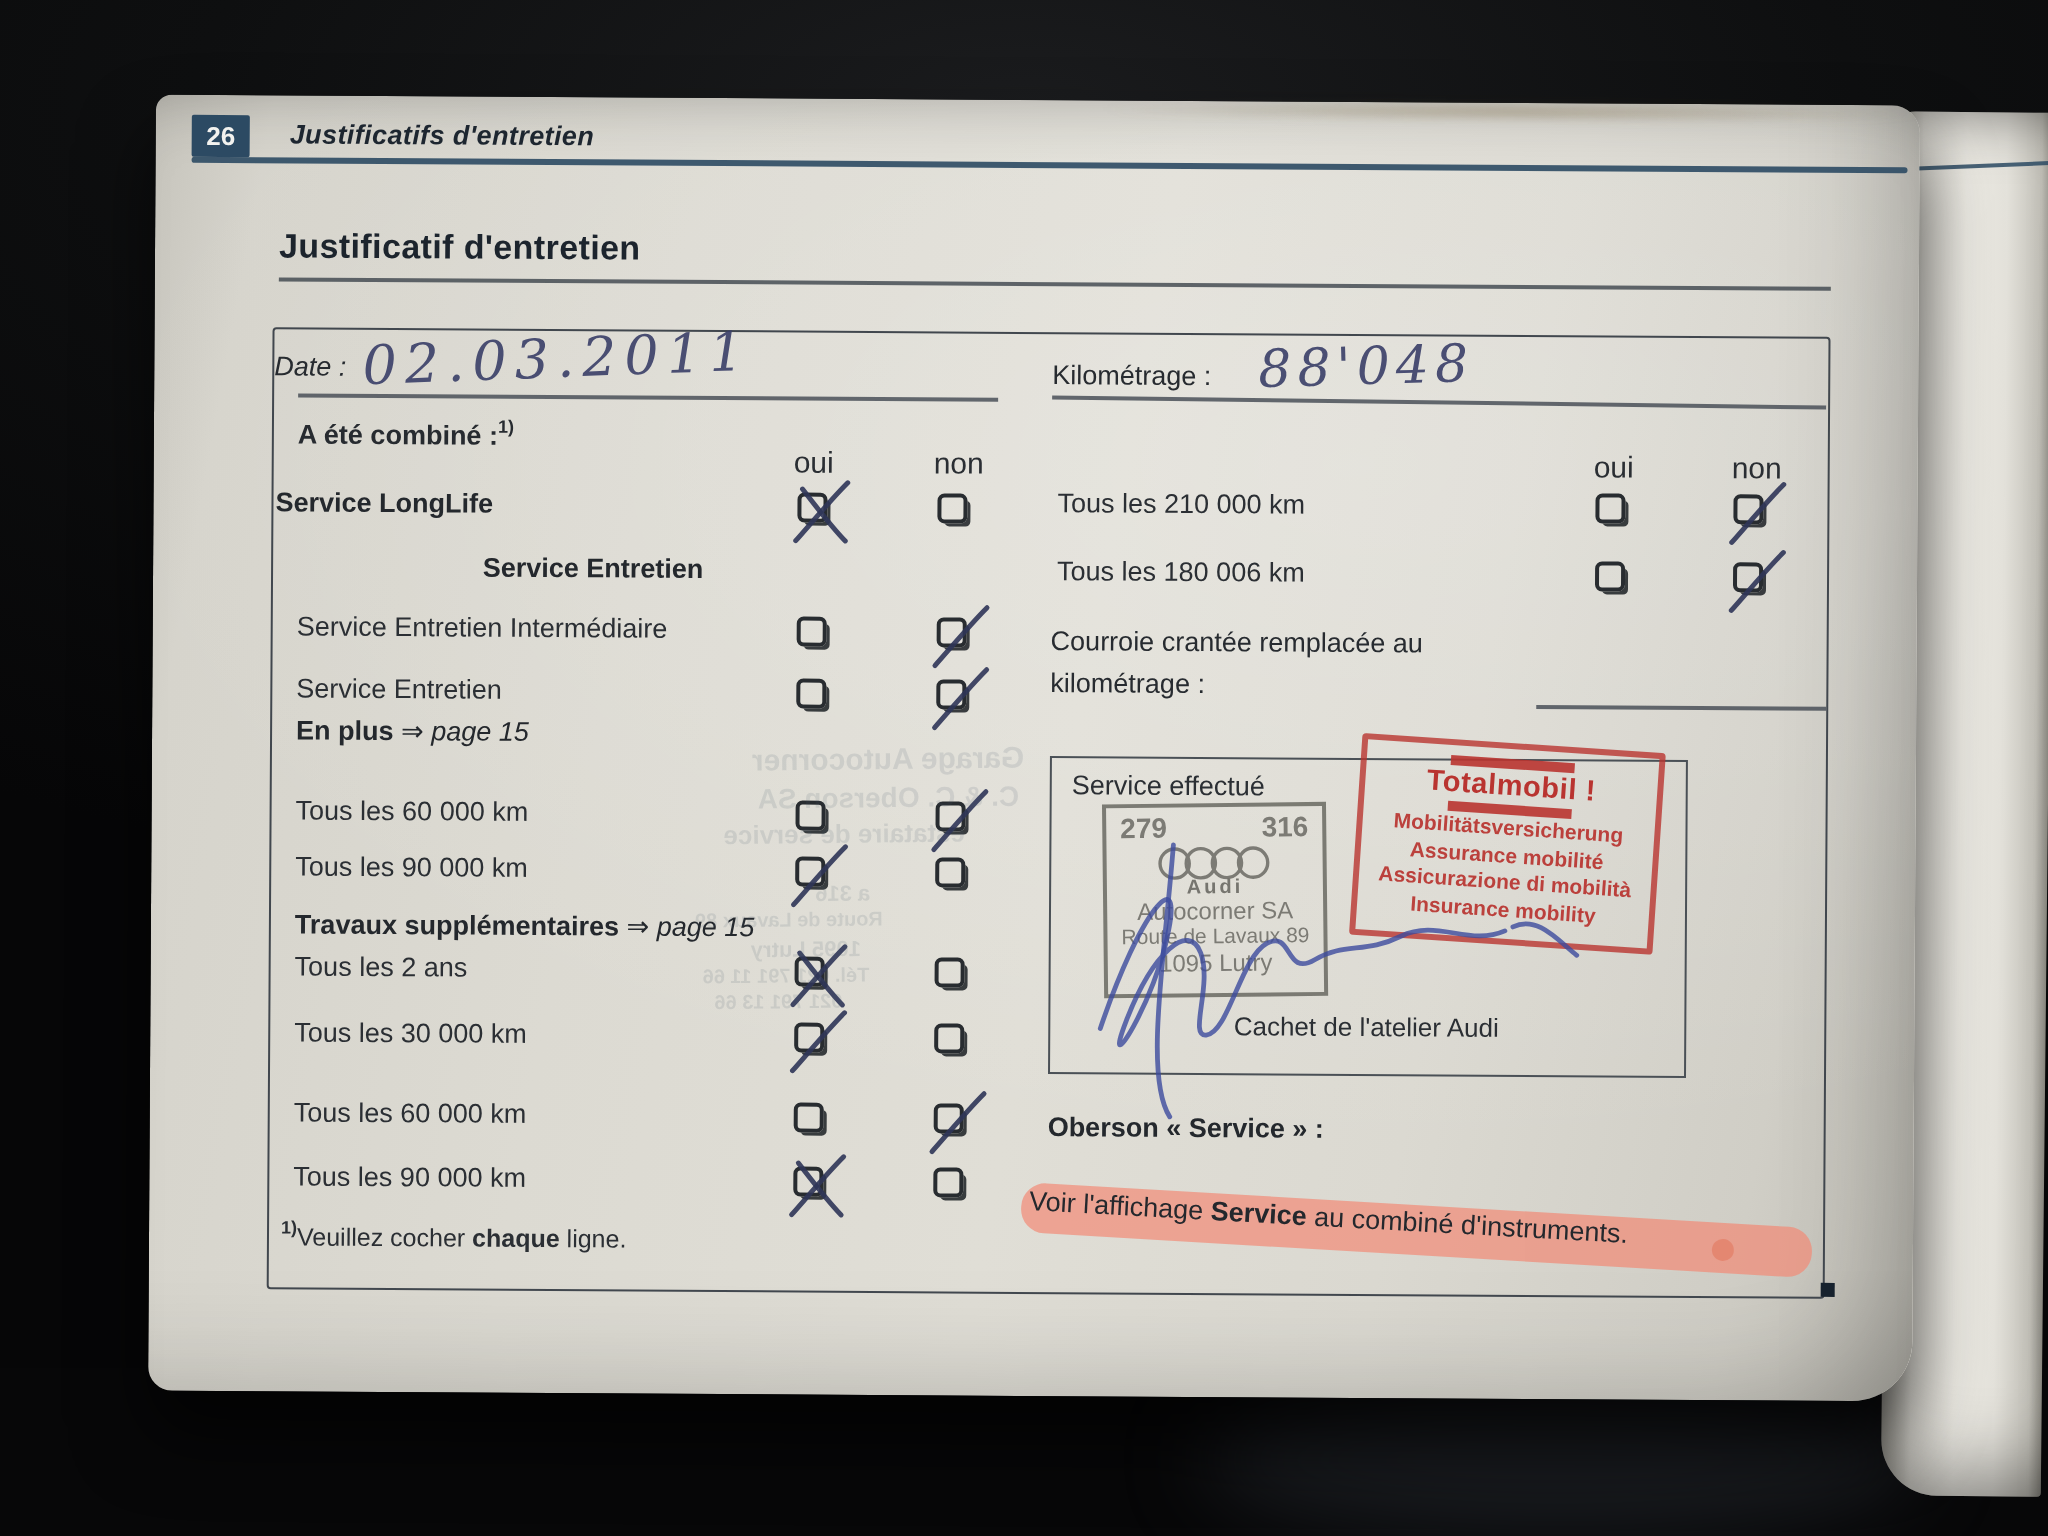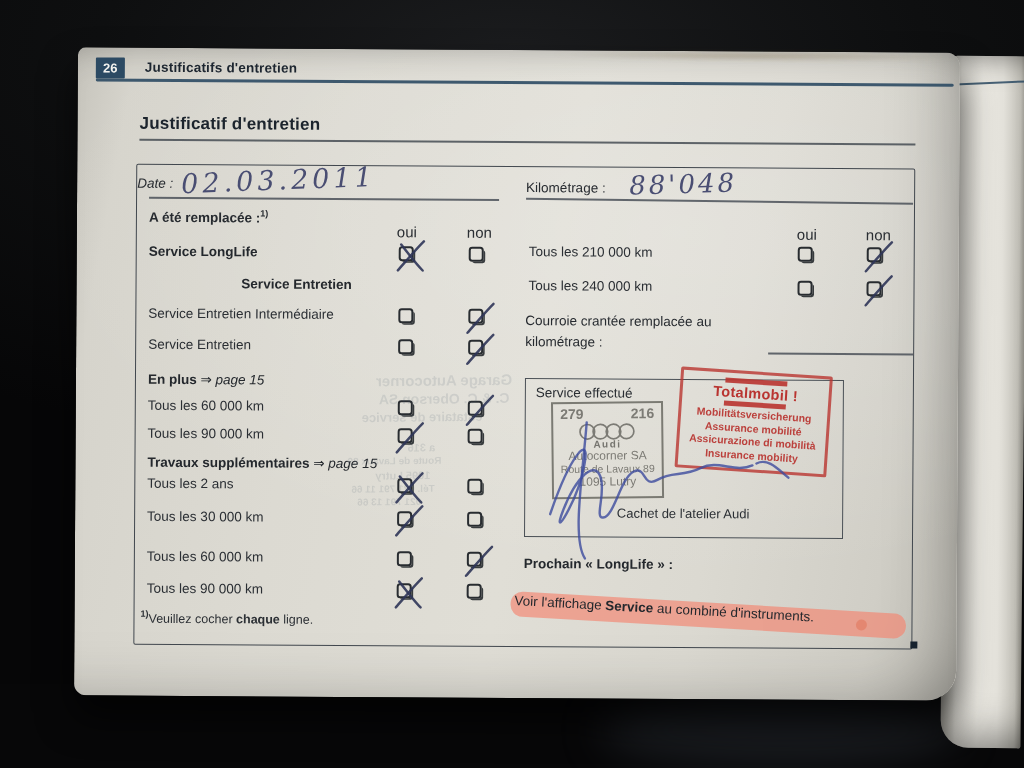--- a/index.html
+++ b/index.html
@@ -29,21 +29,21 @@
       linear-gradient(100deg,#c6c4bc 0%,#d6d4cc 6%,#dcdad2 28%,#e0ded6 52%,#dbd9d1 72%,#d0cec6 90%,#c0beb6 100%);
     box-shadow:0 22px 36px rgba(0,0,0,.65), inset 0 26px 34px -28px rgba(0,0,0,.28),
       inset -46px -34px 70px -48px rgba(0,0,0,.35);}
   #page-stack{left:82px;top:688px;width:700px;height:12px;z-index:-1;transform:rotate(.6deg);
     background:linear-gradient(#cfcdc5,#9a988f);border-radius:0 0 12px 12px;}
   #top-stain{left:470px;top:0px;width:420px;height:9px;border-radius:50%;
     background:radial-gradient(closest-side,rgba(118,98,60,.4),rgba(118,98,60,0));filter:blur(2px);}
   
   #hdr-badge{left:18px;top:10px;width:29px;height:21px;background:var(--navy);color:#f2f2ef;
     font-size:13px;font-weight:bold;text-align:center;line-height:21px;border-radius:1px;}
-  #hdr-title{left:67px;top:12px;font-size:13.5px;font-weight:bold;color:#1d2630;letter-spacing:.2px;}
+  #hdr-title{left:67px;top:12px;font-size:13.5px;font-weight:bold;color:#1d2630;letter-spacing:.2px;font-style:italic;}
   #hdr-rule{left:18px;top:31px;width:858px;height:2.5px;background:var(--navy);opacity:.9;border-radius:2px;}
   
   #form-title{left:62px;top:66px;font-size:17px;font-weight:bold;color:#1c242d;letter-spacing:.2px;}
   #form-title-rule{left:62px;top:91px;width:776px;height:1.5px;background:#3c434b;opacity:.8;}
   
   #frame{left:59px;top:116px;width:779px;height:481px;border:1.5px solid #41474e;border-radius:2px;}
   #corner-sq{left:836px;top:589px;width:7px;height:7px;background:#17222e;}
   
   .flabel{font-size:13.5px;color:#272b30;}
   .fline{height:1.5px;background:#4a5058;opacity:.85;}
@@ -129,38 +129,38 @@
     <div id="corner-sq" class="abs"></div>
 
     <span id="date-label" class="abs flabel">Date :</span>
     <span id="date-value" class="abs hand">02.03.2011</span>
     <div id="date-line" class="abs fline"></div>
     <span id="km-label" class="abs flabel">Kilométrage :</span>
     <span id="km-value" class="abs hand">88'048</span>
     <div id="km-line" class="abs fline"></div>
 
     <div id="intro" class="abs">
-      <span>A été remplacée :</span><sup class="fn">1)</sup>
+      <span>A été combiné :</span><sup class="fn">1)</sup>
     </div>
     <span class="abs colhead" style="left:320px;top:174px">oui</span>
     <span class="abs colhead" style="left:390px;top:174px">non</span>
     <span class="abs colhead" style="left:720px;top:174px">oui</span>
     <span class="abs colhead" style="left:789px;top:174px">non</span>
 
     <span id="courroie1" class="abs flabel">Courroie crantée remplacée au</span>
     <span id="courroie2" class="abs flabel">kilométrage :</span>
     <div id="courroie-line" class="abs fline"></div>
 
     <div id="svc-box" class="abs">
       <span id="svc-label" class="abs">Service effectué</span>
 
       <div id="dealer-stamp" class="abs">
         <div id="ds-nums">
           <span>279</span>
-          <span>216</span>
+          <span>316</span>
         </div>
         <svg id="ds-rings" viewBox="0 0 76 26">
           <circle cx="12" cy="13" r="9.5" fill="none" stroke="#6b6a64" stroke-width="2.2"></circle>
           <circle cx="29" cy="13" r="9.5" fill="none" stroke="#6b6a64" stroke-width="2.2"></circle>
           <circle cx="46" cy="13" r="9.5" fill="none" stroke="#6b6a64" stroke-width="2.2"></circle>
           <circle cx="63" cy="13" r="9.5" fill="none" stroke="#6b6a64" stroke-width="2.2"></circle>
         </svg>
         <div id="ds-brand">Audi</div>
         <div class="ds-line big">Autocorner SA</div>
         <div class="ds-line">Route de Lavaux 89</div>
@@ -179,32 +179,32 @@
 
       <div id="svc-caption" class="abs">Cachet de l'atelier Audi</div>
     </div>
 
     <svg id="signature" class="abs" viewBox="0 0 290 150">
       <path d="M20,98 C40,38 60,16 54,48 C48,84 20,128 33,94 C46,60 64,44 70,60 C76,76 64,102 73,101 C84,100 90,62 103,55 C116,48 112,72 127,63 C142,54 152,60 170,51 C188,42 204,56 222,48"></path>
       <path d="M56,6 C52,62 42,122 55,142"></path>
       <path d="M226,46 C238,40 248,52 258,60"></path>
     </svg>
 
-    <div id="prochain" class="abs">Prochain « LongLife » :</div>
+    <div id="prochain" class="abs">Oberson « Service » :</div>
     <div id="voir-highlight" class="abs">
       <div id="voir-dot" class="abs"></div>
     </div>
     <div id="voir-text" class="abs">
       <span>Voir l'affichage </span><span class="vb">Service</span><span> au combiné d'instruments.</span>
     </div>
 
     <div id="footnote" class="abs">
       <sup class="fn">1)</sup><span>Veuillez cocher </span><span class="fb">chaque</span><span> ligne.</span>
     </div>
-  <div class="plabel b" style="left: 72px; top: 196px;">Service LongLife</div>
+  <div class="plabel b" style="left: 61px; top: 196px;">Service LongLife</div>
       <span class="cb" style="left: 322px; top: 197px;">
         <svg viewBox="0 0 26 26" class="mark">
           <path d="M3 27 C10 19 20 7 27 0"></path>
           <path d="M6 3 C13 12 21 22 26 27"></path>
         </svg>
       </span>
       <span class="cb" style="left: 392px; top: 197px;"></span>
       <div class="subtitle" style="left: 115px; top: 228px;">Service Entretien</div>
       <div class="plabel" style="left: 72px; top: 258px;">Service Entretien Intermédiaire</div>
       <span class="cb" style="left: 322px; top: 259px;"></span>
@@ -213,21 +213,21 @@
           <path d="M3 27 C10 19 20 7 27 0"></path>
         </svg>
       </span>
       <div class="plabel" style="left: 72px; top: 289px;">Service Entretien</div>
       <span class="cb" style="left: 322px; top: 290px;"></span>
       <span class="cb" style="left: 392px; top: 290px;">
         <svg viewBox="0 0 26 26" class="mark">
           <path d="M3 27 C10 19 20 7 27 0"></path>
         </svg>
       </span>
-      <div class="section" style="left: 72px; top: 323px;"><span class="sb">En plus</span> <span class="sa">⇒</span> <span class="si">page 15</span></div>
+      <div class="section" style="left: 72px; top: 309px;"><span class="sb">En plus</span> <span class="sa">⇒</span> <span class="si">page 15</span></div>
       <div class="plabel" style="left: 72px; top: 350px;">Tous les 60 000 km</div>
       <span class="cb" style="left: 322px; top: 351px;"></span>
       <span class="cb" style="left: 392px; top: 351px;">
         <svg viewBox="0 0 26 26" class="mark">
           <path d="M3 27 C10 19 20 7 27 0"></path>
         </svg>
       </span>
       <div class="plabel" style="left: 72px; top: 378px;">Tous les 90 000 km</div>
       <span class="cb" style="left: 322px; top: 379px;">
         <svg viewBox="0 0 26 26" class="mark">
@@ -266,21 +266,21 @@
         </svg>
       </span>
       <span class="cb" style="left: 392px; top: 534px;"></span>
       <div class="plabel" style="left: 452px; top: 194px;">Tous les 210 000 km</div>
       <span class="cb" style="left: 721px; top: 195px;"></span>
       <span class="cb" style="left: 790px; top: 195px;">
         <svg viewBox="0 0 26 26" class="mark">
           <path d="M3 27 C10 19 20 7 27 0"></path>
         </svg>
       </span>
-      <div class="plabel" style="left: 452px; top: 228px;">Tous les 240 000 km</div>
+      <div class="plabel" style="left: 452px; top: 228px;">Tous les 180 006 km</div>
       <span class="cb" style="left: 721px; top: 229px;"></span>
       <span class="cb" style="left: 790px; top: 229px;">
         <svg viewBox="0 0 26 26" class="mark">
           <path d="M3 27 C10 19 20 7 27 0"></path>
         </svg>
       </span>
       <div class="ghost" style="left: 300px; top: 322px; font-size: 15px;">Garage Autocorner</div>
       <div class="ghost" style="left: 303px; top: 341px; font-size: 14px;">C. &amp; C. Oberson SA</div>
       <div class="ghost" style="left: 286px; top: 360px; font-size: 13px;">estataire de service</div>
       <div class="ghost" style="left: 332px; top: 392px; font-size: 11px;">a 316</div>

